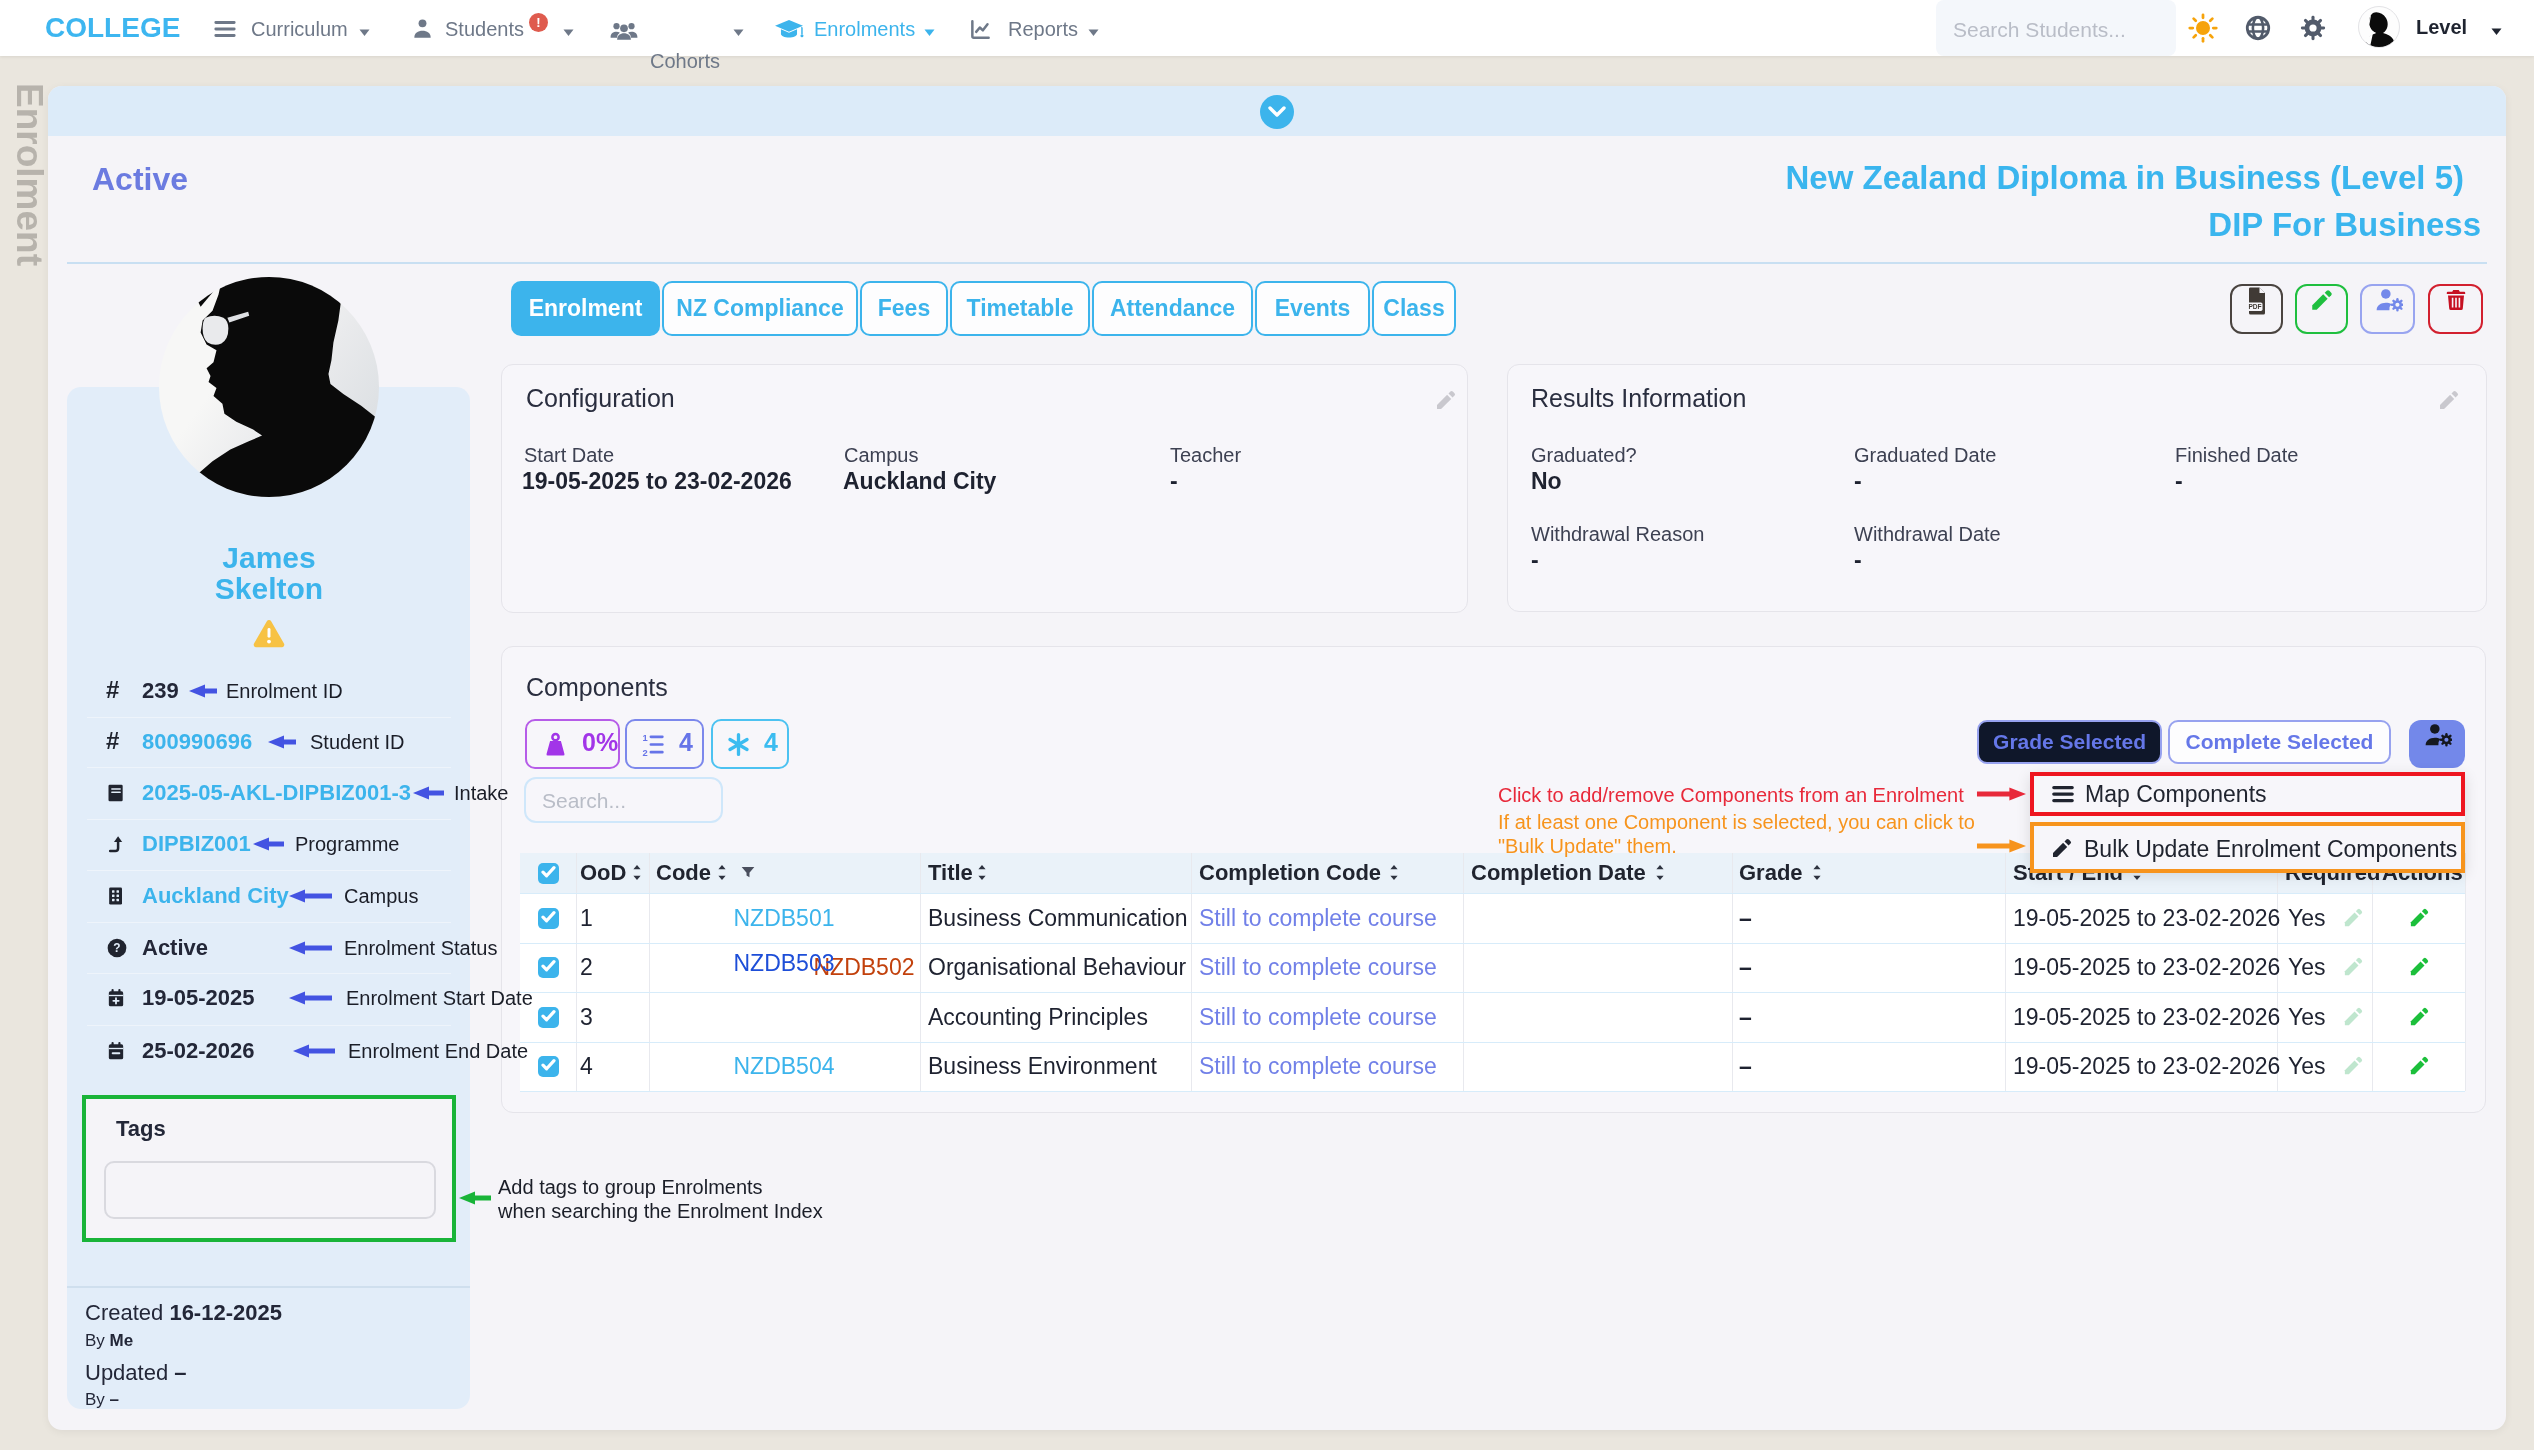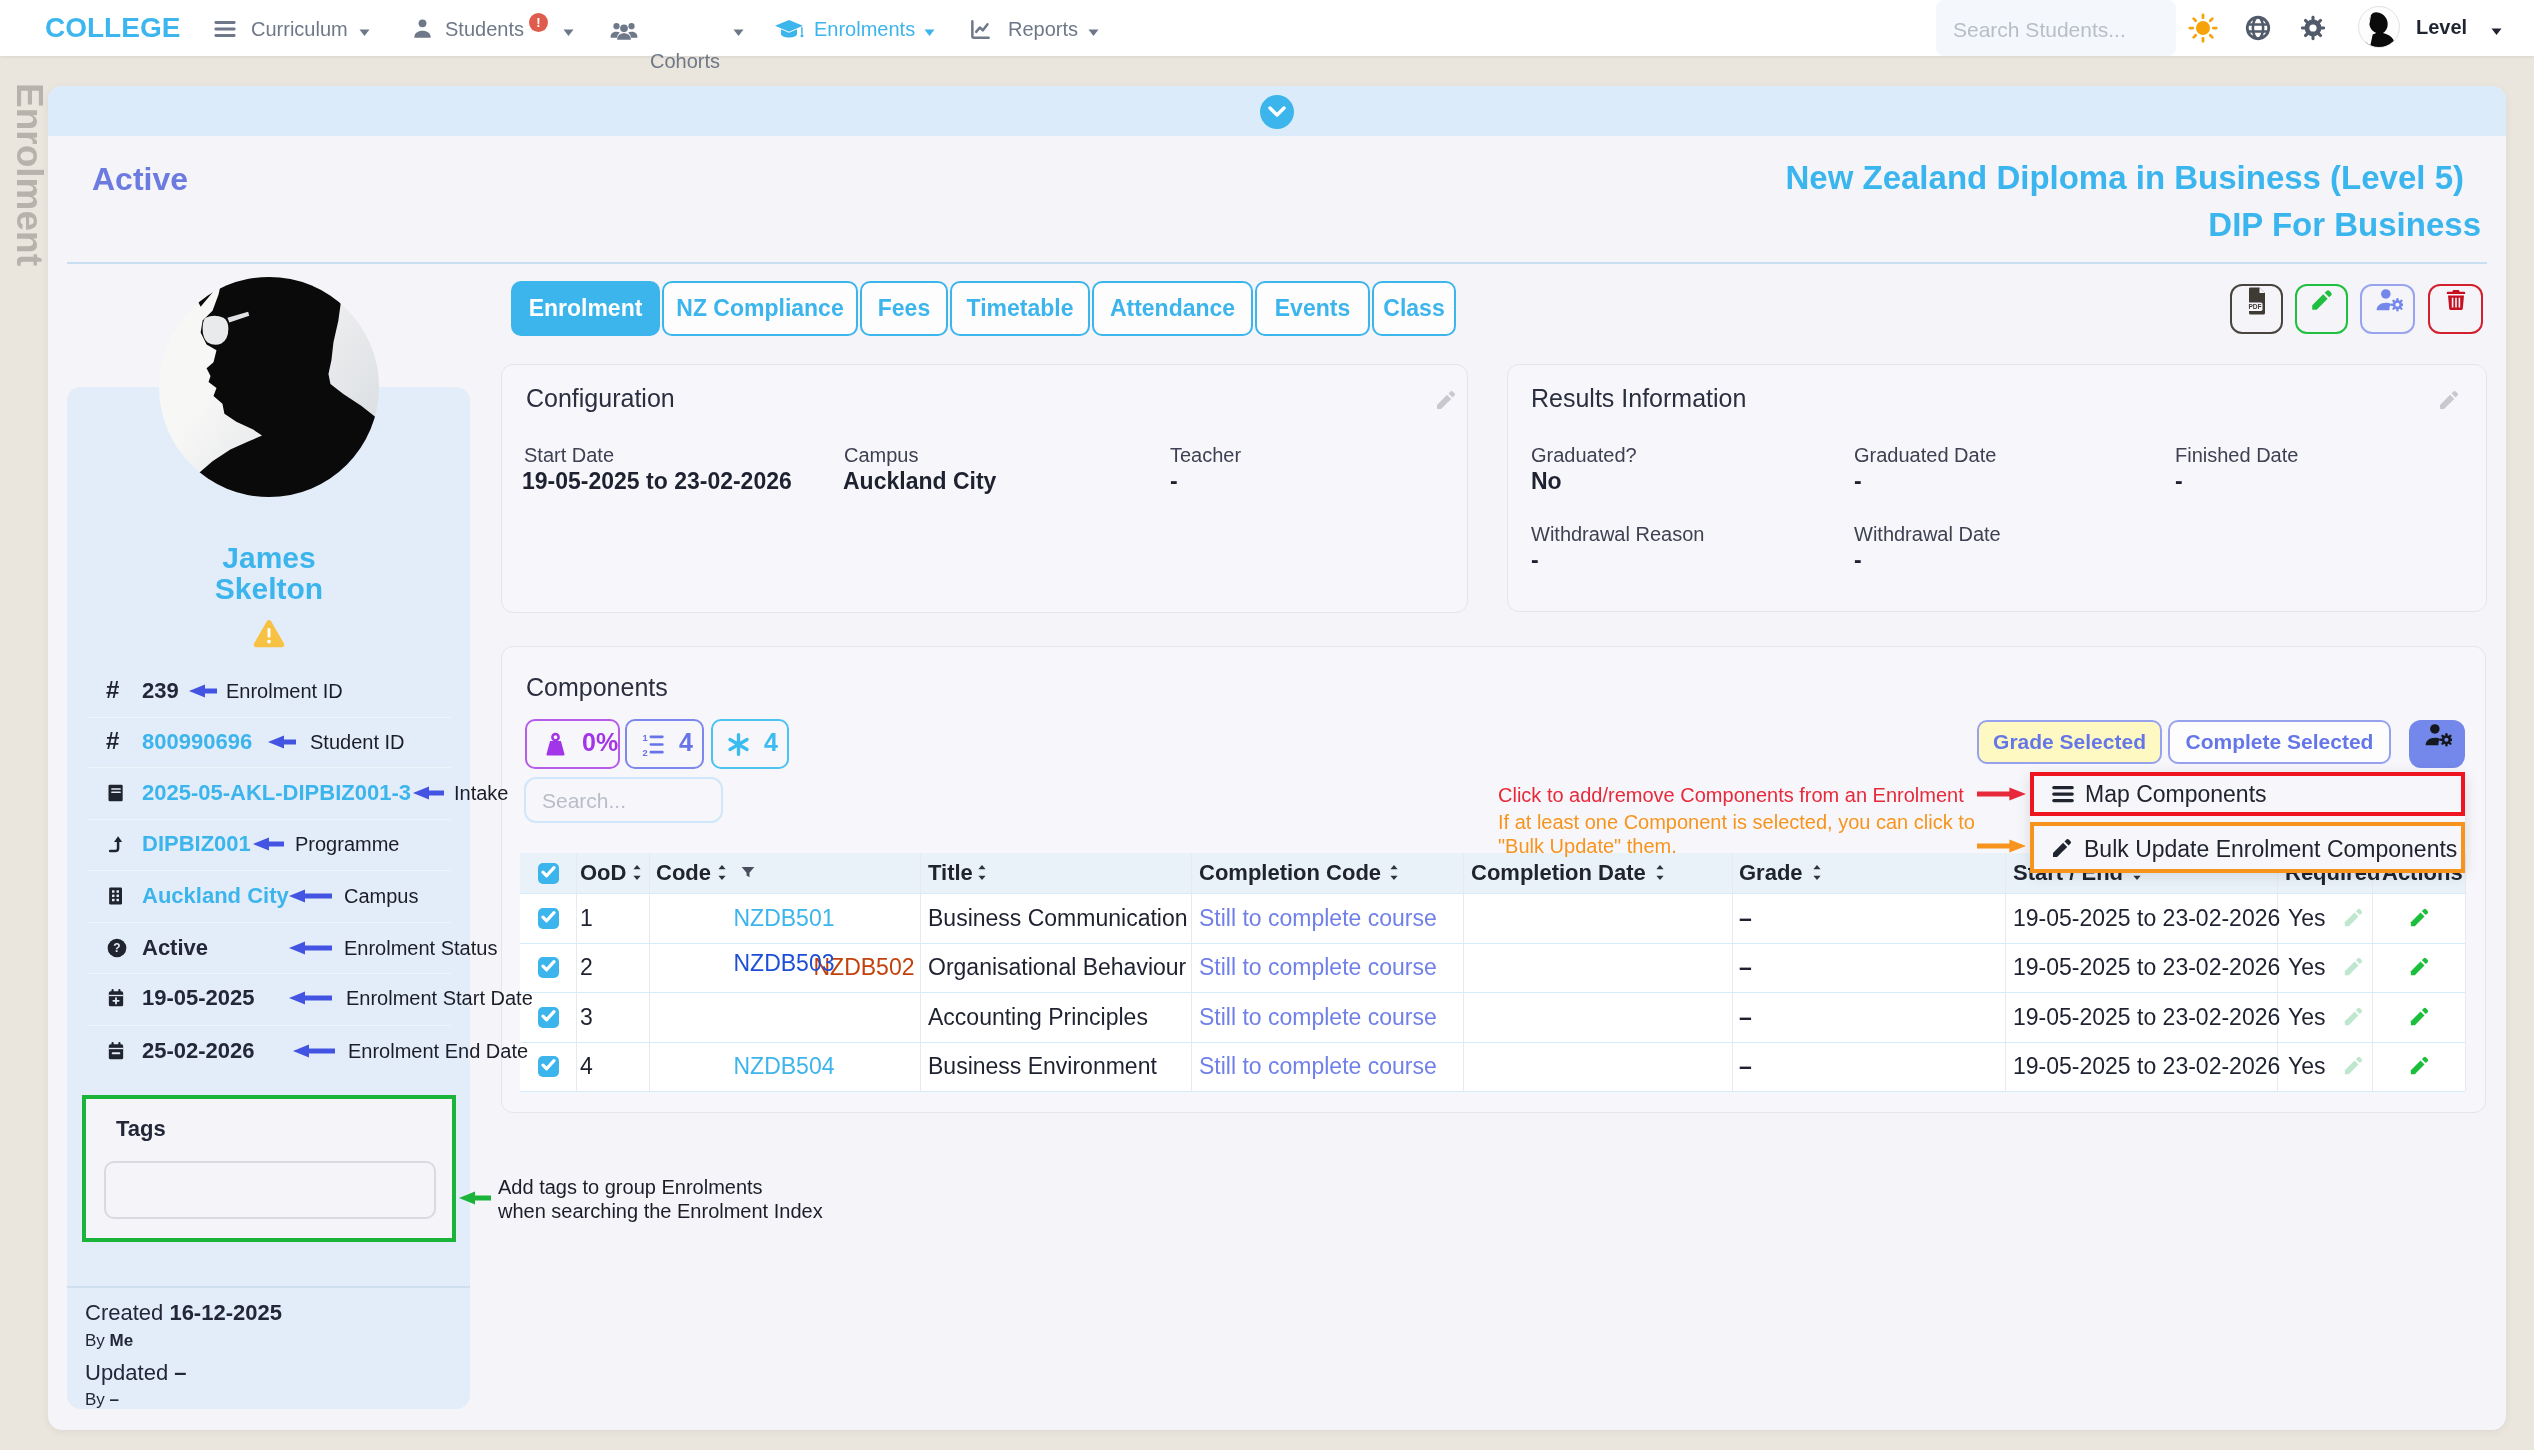--- a/index.html
+++ b/index.html
@@ -339,21 +339,21 @@
 <div class="t" style="left:679px;top:729px;font-size:25px;line-height:27px;color:#6674e8;font-weight:bold;">4</div>
 <div class="abs" style="left:711px;top:719px;width:78px;height:50px;border:2px solid #4cc2f1;border-radius:10px"></div>
 <div class="abs" style="left:726px;top:732px"><svg width="25" height="25" viewBox="0 0 24 24">
       <g stroke="#3bbcf0" stroke-width="3.2" stroke-linecap="round">
       <path d="M12 2.5v19M3.8 7.25l16.4 9.5M20.2 7.25 3.8 16.75"></path>
       </g>
     </svg></div>
 <div class="t" style="left:764px;top:729px;font-size:25px;line-height:27px;color:#3bbcf0;font-weight:bold;">4</div>
 <div class="abs" style="left:524px;top:777px;width:199px;height:46px;border:2px solid #cfe7fa;border-radius:12px"></div>
 <div class="t" style="left:542px;top:789px;font-size:21px;line-height:23px;color:#b9bdc7;font-weight:normal;">Search...</div>
-<div class="abs" style="left:1977px;top:720px;width:185px;height:44px;border:2px solid #97a2ef;border-radius:10px;background:#fef9c3;text-align:center;line-height:40px;font-size:21px;font-weight:bold;color:#6577e8">Grade Selected</div>
+<div class="abs" style="left:1977px;top:720px;width:185px;height:44px;border:2px solid #97a2ef;border-radius:10px;background:#0f172a;text-align:center;line-height:40px;font-size:21px;font-weight:bold;color:#6577e8">Grade Selected</div>
 <div class="abs" style="left:2168px;top:720px;width:223px;height:44px;border:2px solid #97a2ef;border-radius:10px;background:#fdfdfe;text-align:center;line-height:40px;font-size:21px;font-weight:bold;color:#6577e8">Complete Selected</div>
 <div class="abs" style="left:2409px;top:720px;width:56px;height:48px;background:#7388ea;border-radius:12px;text-align:center;line-height:46px"><svg width="30" height="26" viewBox="0 0 26 24">
       <g fill="#15181f">
         <circle cx="11" cy="6.4" r="4.4"></circle>
       <path d="M2.5 21.5c0-4.4 3.9-6.9 8.5-6.9 1.9 0 3.7.4 5.1 1.2a7 7 0 0 0-1.8 5.7z"></path>
       <rect x="20.6" y="10.2" width="2.2" height="12.4" rx="1" transform="rotate(0 21.7 16.4)"></rect>
         <rect x="20.6" y="10.2" width="2.2" height="12.4" rx="1" transform="rotate(45 21.7 16.4)"></rect>
         <rect x="20.6" y="10.2" width="2.2" height="12.4" rx="1" transform="rotate(90 21.7 16.4)"></rect>
         <rect x="20.6" y="10.2" width="2.2" height="12.4" rx="1" transform="rotate(135 21.7 16.4)"></rect>
         <circle cx="21.7" cy="16.4" r="4.2"></circle>

